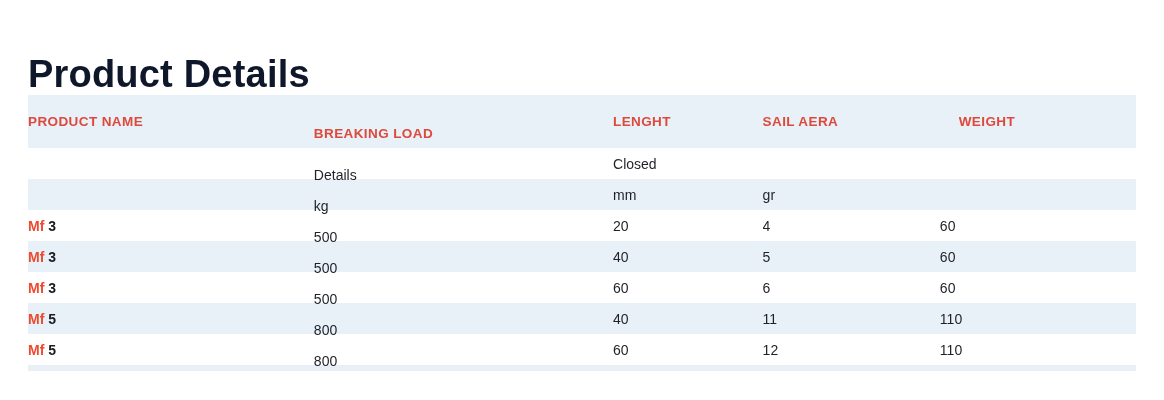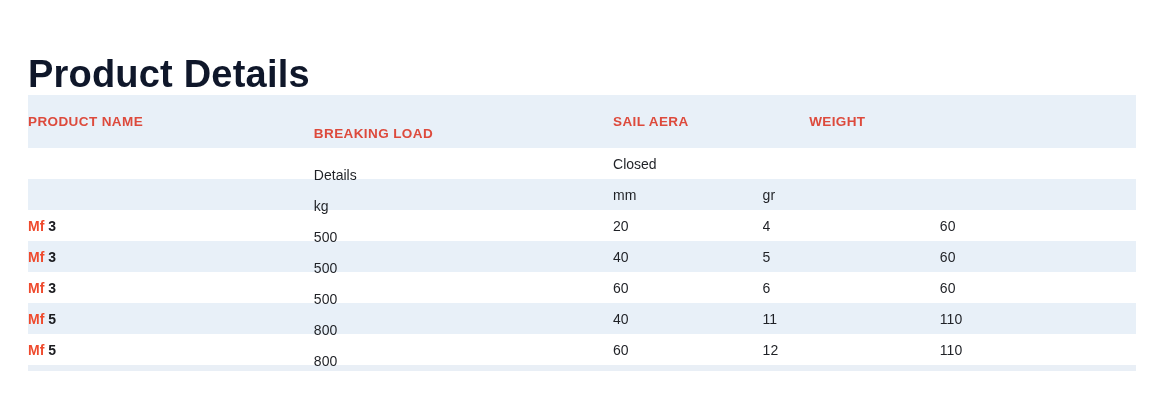--- a/index.html
+++ b/index.html
@@ -82,20 +82,21 @@
 
 <div class="page">
 
   <h1 class="page-title">Product Details</h1>
 
   <div class="product-table">
 
     <div class="t-row t-header-row">
       <div class="t-cell col-0">PRODUCT NAME</div>
       <div class="t-cell col-1">BREAKING LOAD</div>
+      <div class="t-cell col-2">LENGHT</div>
       <div class="t-cell col-4">SAIL AERA</div>
       <div class="t-cell col-3">WEIGHT</div>
     </div>
 
     <div class="t-body">
 
       <div class="t-row">
         <div class="t-cell col-0"></div>
         <div class="t-cell col-1">Details</div>
         <div class="t-cell col-2">Closed</div>

